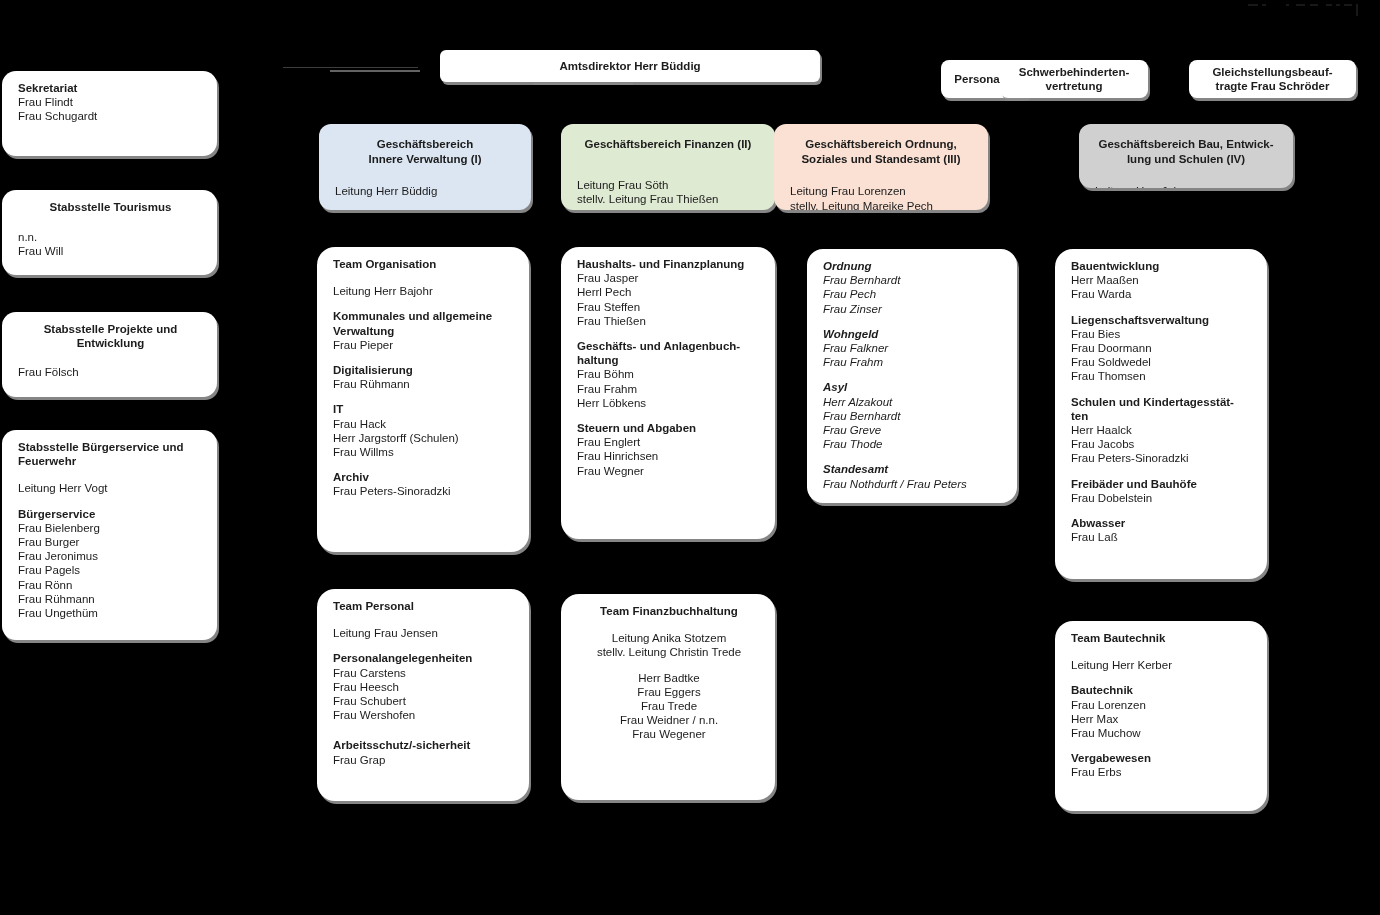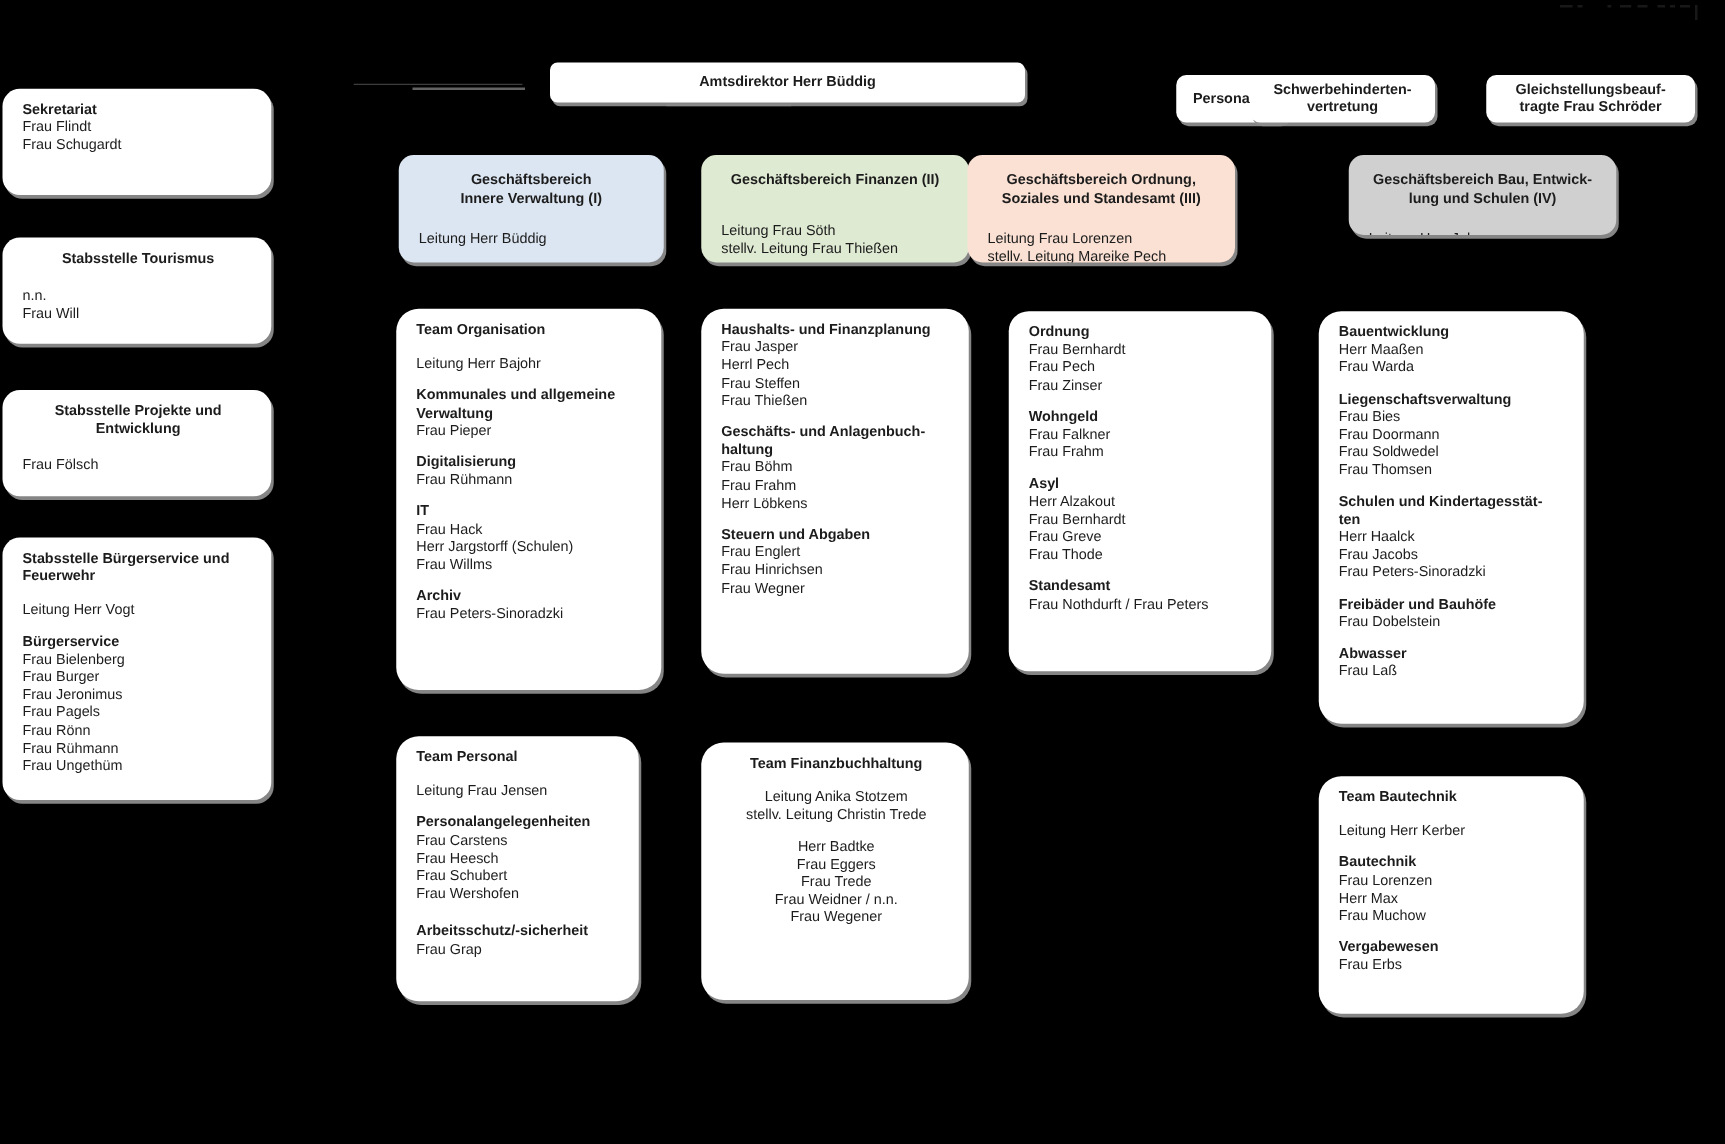--- a/index.html
+++ b/index.html
@@ -239,21 +239,21 @@
       <span class="gperson">Herr Löbkens</span>
     </span>
     <span class="group">
       <span class="gtitle">Steuern und Abgaben</span>
       <span class="gperson">Frau Englert</span>
       <span class="gperson">Frau Hinrichsen</span>
       <span class="gperson">Frau Wegner</span>
     </span>
   </div>
 
-  <div class="node shadowed" style="left:807px; top:249px; width:210px; height:288px; border-radius:16px;">
+  <div class="node shadowed" style="left:807px; top:249px; width:210px; height:254px; border-radius:16px;font-style:italic;">
     <span class="group">
       <span class="gtitle">Ordnung</span>
       <span class="gperson">Frau Bernhardt</span>
       <span class="gperson">Frau Pech</span>
       <span class="gperson">Frau Zinser</span>
     </span>
     <span class="group">
       <span class="gtitle">Wohngeld</span>
       <span class="gperson">Frau Falkner</span>
       <span class="gperson">Frau Frahm</span>
@@ -294,21 +294,21 @@
     <span class="group">
       <span class="gtitle">Freibäder und Bauhöfe</span>
       <span class="gperson">Frau Dobelstein</span>
     </span>
     <span class="group">
       <span class="gtitle">Abwasser</span>
       <span class="gperson">Frau Laß</span>
     </span>
   </div>
 
-  <div class="node shadowed" style="left:317px; top:589px; width:194px; height:212px; border-radius:18px;">
+  <div class="node shadowed" style="left:317px; top:589px; width:212px; height:212px; border-radius:18px;">
     <span class="title">Team Personal</span>
     <span class="sub" style="margin-top:13px;">Leitung Frau Jensen</span>
     <span class="group">
       <span class="gtitle">Personalangelegenheiten</span>
       <span class="gperson">Frau Carstens</span>
       <span class="gperson">Frau Heesch</span>
       <span class="gperson">Frau Schubert</span>
       <span class="gperson">Frau Wershofen</span>
     </span>
     <span class="group" style="margin-top:16px;">

